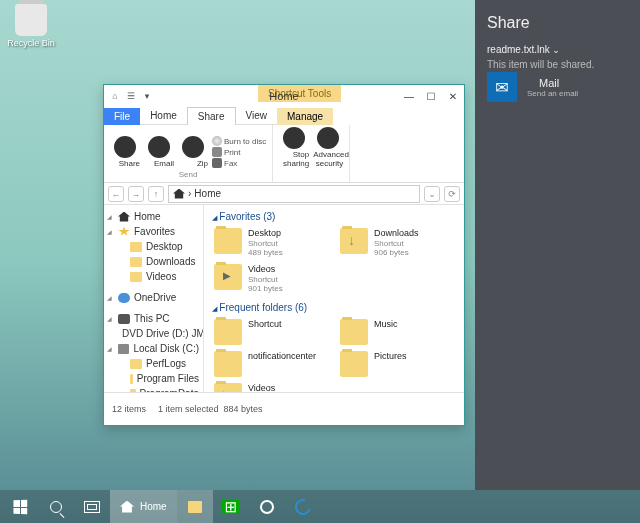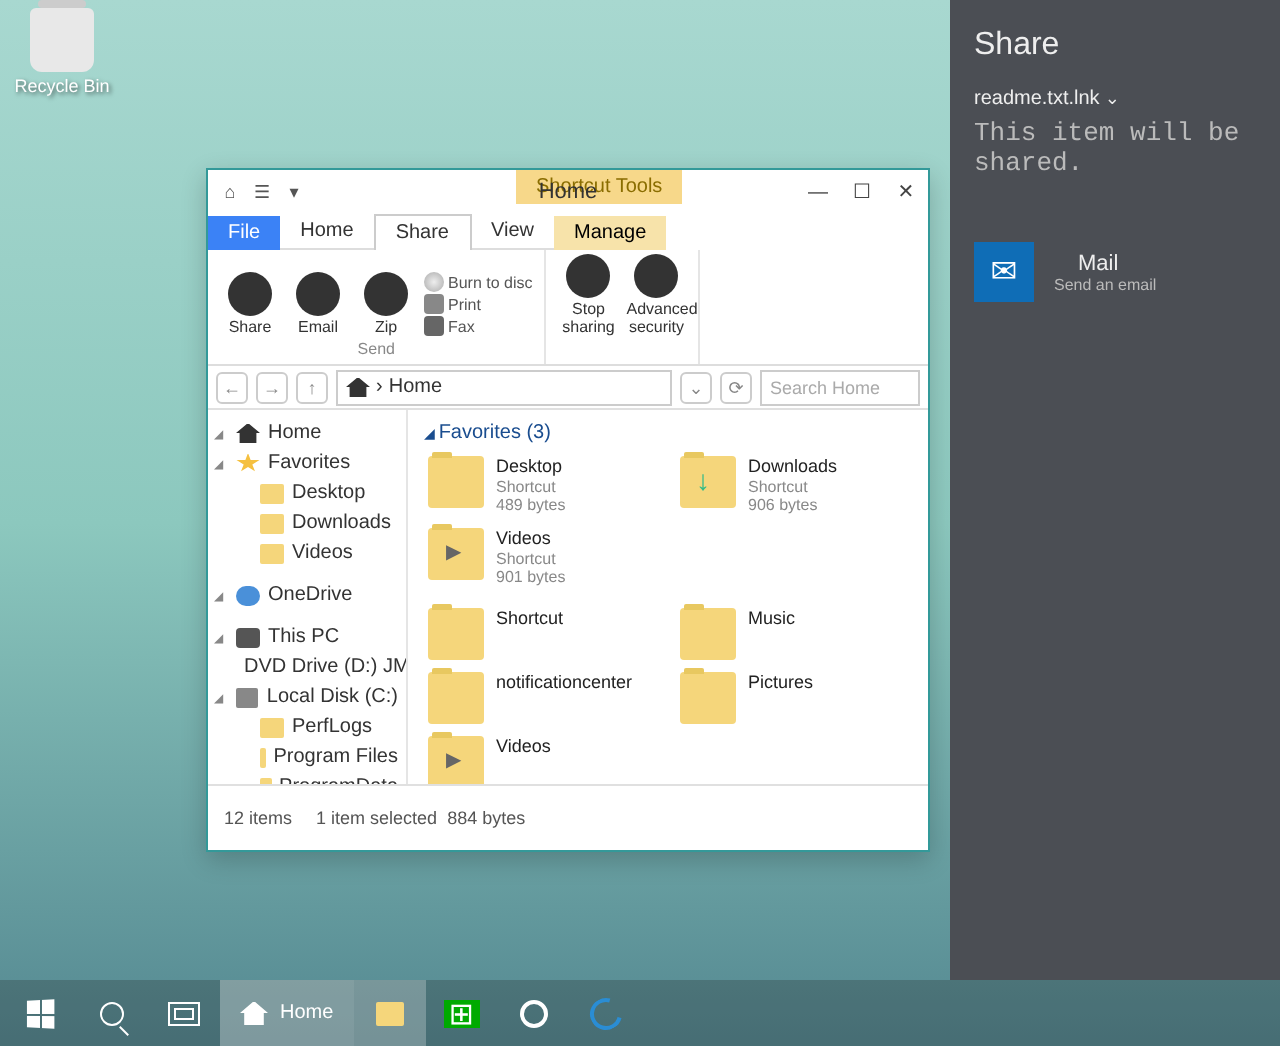--- a/index.html
+++ b/index.html
@@ -21,21 +21,21 @@
 
 .tabbar { height: 18px; display: flex; align-items: flex-end; }
 .tabbar .file-tab { background: #3b82f6; color: #fff; padding: 3px 10px; font-size: 10px; }
 .tabbar .tab { padding: 3px 10px; font-size: 10px; color: #333; border-bottom: 1px solid #ddd; }
 .tabbar .tab.active { border: 1px solid #ccc; border-bottom: none; background: #fff; }
 .tabbar .ctx { background: #f7e3aa; padding: 3px 10px; font-size: 10px; }
 
 .ribbon { height: 58px; border-bottom: 1px solid #ddd; display: flex; }
 .ribbon .group { border-right: 1px solid #e5e5e5; padding: 3px 6px; display: flex; flex-direction: column; justify-content: flex-end; }
 .ribbon .group .glabel { font-size: 8px; color: #888; text-align: center; margin-top: 2px; }
-.ribbon .bigbtn { text-align: center; width: 30px; font-size: 8px; color: #333; }
+.ribbon .bigbtn { text-align: right; width: 30px; font-size: 8px; color: #333; }
 .ribbon .bigbtn .ico { width: 22px; height: 22px; margin: 0 auto 1px; background: #333; border-radius: 50%; position: relative; }
 .ribbon .smallrow { display: flex; gap: 4px; }
 .ribbon .smallbtn { font-size: 8px; color: #555; display: flex; align-items: center; gap: 2px; white-space: nowrap; }
 .ribbon .smallbtn .dot { width: 10px; height: 10px; background: #8bc; border-radius: 2px; display: inline-block; }
 .ribbon .smallbtn .dot.cd { background: radial-gradient(circle,#eee,#aaa); border-radius: 50%; }
 .ribbon .smallbtn .dot.print { background: #888; }
 .ribbon .smallbtn .dot.fax { background: #666; }
 .ribbon .smallbtn .dot.ppl { background: #4a8; }
 .ico.email { background: #f0c040; border-radius: 3px; }
 .ico.zip { background: #d4a94a; border-radius: 2px; }
@@ -74,21 +74,21 @@
 .content .item .meta { display: flex; flex-direction: column; font-size: 9px; line-height: 1.2; }
 .content .item .meta .name { color: #222; }
 .content .item .meta .type, .content .item .meta .size { color: #888; font-size: 8px; }
 
 .statusbar { height: 18px; border-top: 1px solid #e0e0e0; display: flex; align-items: center; padding: 16px 8px; font-size: 9px; color: #555; gap: 12px; }
 
 .sharepane { position: absolute; right: 0; top: 0; width: 165px; height: 490px; background: #4b4e54; color: #eee; padding: 14px 12px; }
 .sharepane h2 { font-weight: 300; font-size: 16px; margin-bottom: 12px; }
 .sharepane .file { font-size: 10px; margin-bottom: 4px; }
 .sharepane .file::after { content: ' ⌄'; font-size: 9px; }
-.sharepane .hint { font-size: 13px; color: #bbb; margin-bottom: 32px; font-family: Liberation Mono, monospace; }
+.sharepane .hint { font-size: 10px; color: #bbb; margin-bottom: 2px; }
 .sharepane .app { display: flex; gap: 10px; align-items: center; }
 .sharepane .app .tile { width: 30px; height: 30px; background: #0f6db6; display: flex; align-items: center; justify-content: center; color: #fff; font-size: 16px; }
 .sharepane .app .info .an { font-size: 11px; padding-left: 12px; }
 .sharepane .app .info .as { font-size: 8px; color: #bbb; }
 
 .taskbar { position: absolute; bottom: 0; left: 0; right: 0; height: 33px; background: rgba(30,30,30,0.25); display: flex; align-items: center; padding: 0 2px; }
 .taskbar .tbtn { width: 36px; height: 33px; display: inline-flex; align-items: center; justify-content: center; color: #fff; font-size: 15px; position: relative; }
 .taskbar .tbtn.active { background: rgba(255,255,255,0.25); }
 .taskbar .tbtn.home { background: rgba(255,255,255,0.3); width: auto; padding: 0 10px; gap: 6px; font-size: 10px; }
 .taskbar .tbtn .win-logo { width: 14px; height: 14px; display: grid; grid-template-columns: 1fr 1fr; grid-template-rows: 1fr 1fr; gap: 1px; transform: perspective(30px) rotateY(-12deg); }
@@ -171,21 +171,20 @@
     <span class="navbtn">←</span>
     <span class="navbtn">→</span>
     <span class="navbtn">↑</span>
     <div class="path">
         <span class="home-ico"></span>
         <span>›</span>
         <span>Home</span>
       </div>
     <span class="navbtn">⌄</span>
     <span class="navbtn">⟳</span>
-    <div class="search">Search Home</div>
   </div>
 
   <div class="body">
     <div class="sidebar">
       <div class="node sect">
           <span class="sico home"></span>
           <span>Home</span>
         </div>
       <div class="node sect">
           <span class="sico star"></span>
@@ -261,20 +260,21 @@
           </div>
           <div class="item">
             <div class="fico vid"></div>
             <div class="meta">
               <div class="name">Videos</div>
               <div class="type">Shortcut</div>
               <div class="size">901 bytes</div>
             </div>
           </div>
         </div>
+      <div class="section-h">Frequent folders (6)</div>
       <div class="grid" id="grid-freq">
           <div class="item">
             <div class="fico "></div>
             <div class="meta">
               <div class="name">Shortcut</div>
             </div>
           </div>
           <div class="item">
             <div class="fico "></div>
             <div class="meta">

